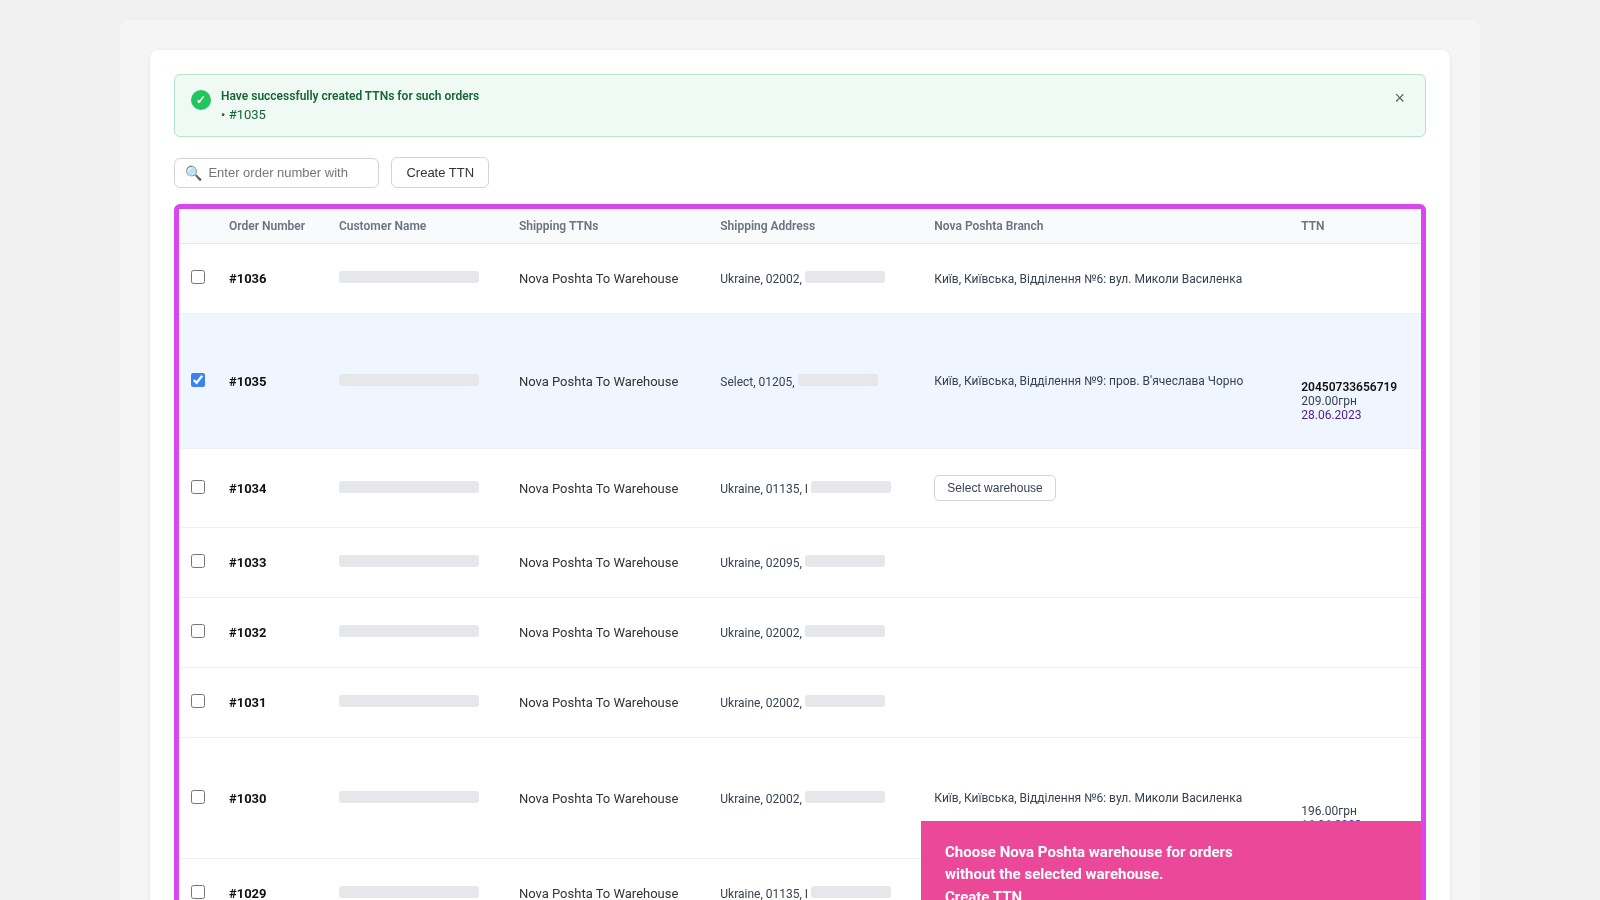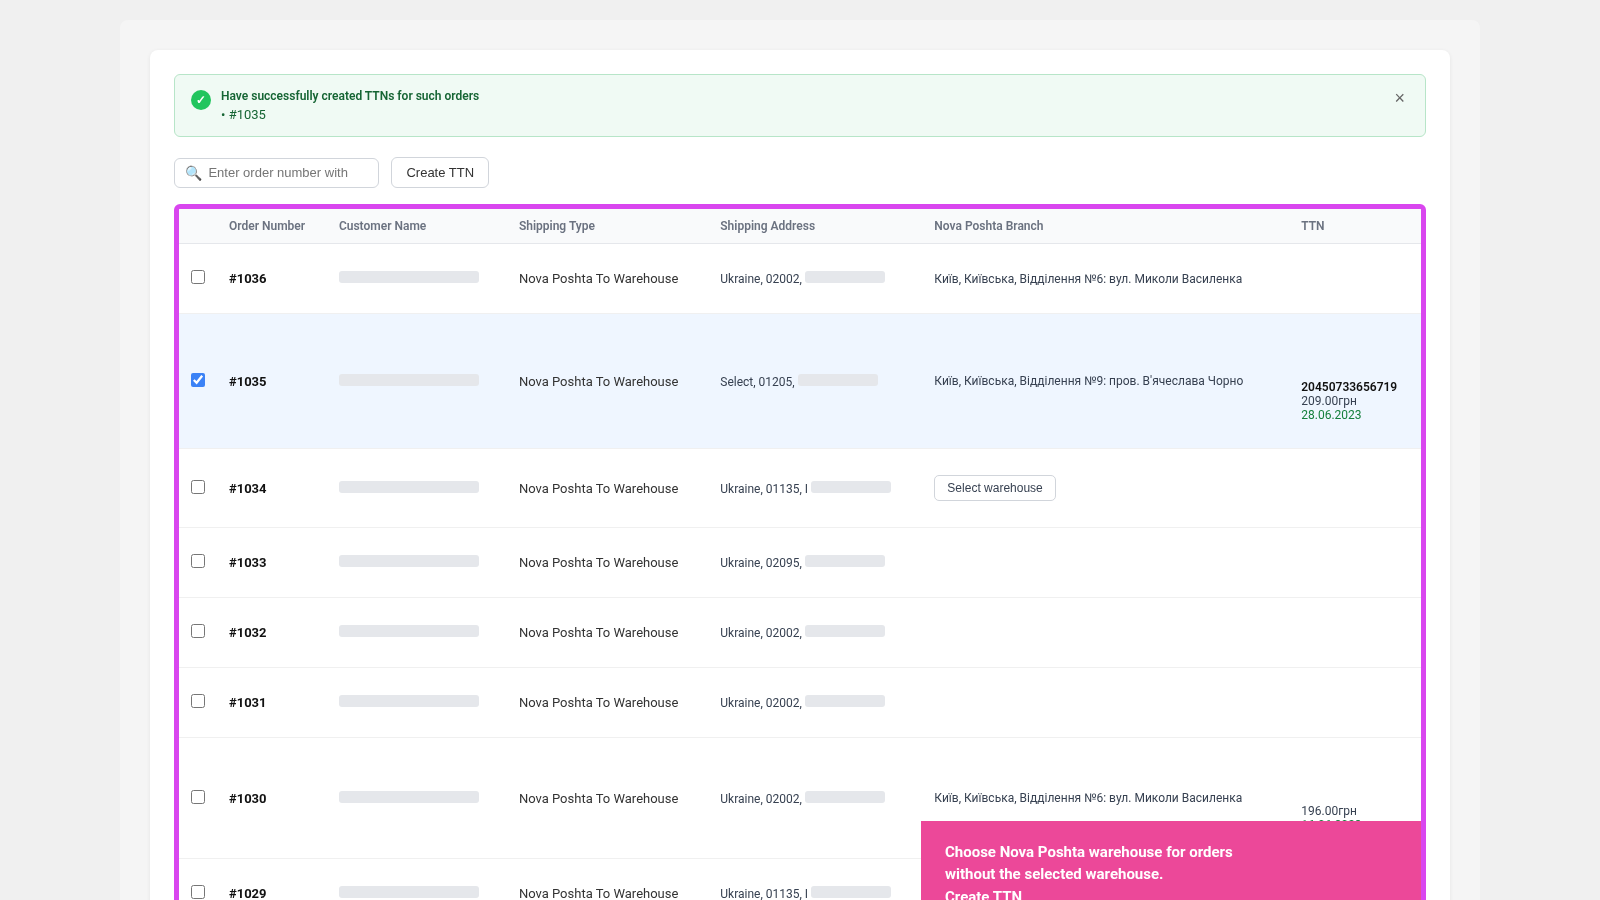--- a/index.html
+++ b/index.html
@@ -193,21 +193,21 @@
       margin-top: 40px;
     }
     .ttn-number {
       font-weight: 600;
       color: #111;
     }
     .ttn-amount {
       color: #374151;
     }
     .ttn-date {
-      color: #15803d;
+      color: #4c1d95;
     }
     .nova-branch-text {
       font-size: 12px;
       color: #374151;
       white-space: nowrap;
       overflow: hidden;
       text-overflow: ellipsis;
       max-width: 320px;
       display: block;
     }
@@ -258,21 +258,21 @@
       <button class="create-ttn-btn">Create TTN</button>
     </div>
 
     <div class="table-wrapper">
       <table>
         <thead>
           <tr>
             <th></th>
             <th>Order Number</th>
             <th>Customer Name</th>
-            <th>Shipping Type</th>
+            <th>Shipping TTNs</th>
             <th>Shipping Address</th>
             <th>Nova Poshta Branch</th>
             <th>TTN</th>
           </tr>
         </thead>
         <tbody>
 
           <tr>
             <td><input type="checkbox" class="checkbox" style=""></td>
             <td><span class="order-number">#1036</span></td>

